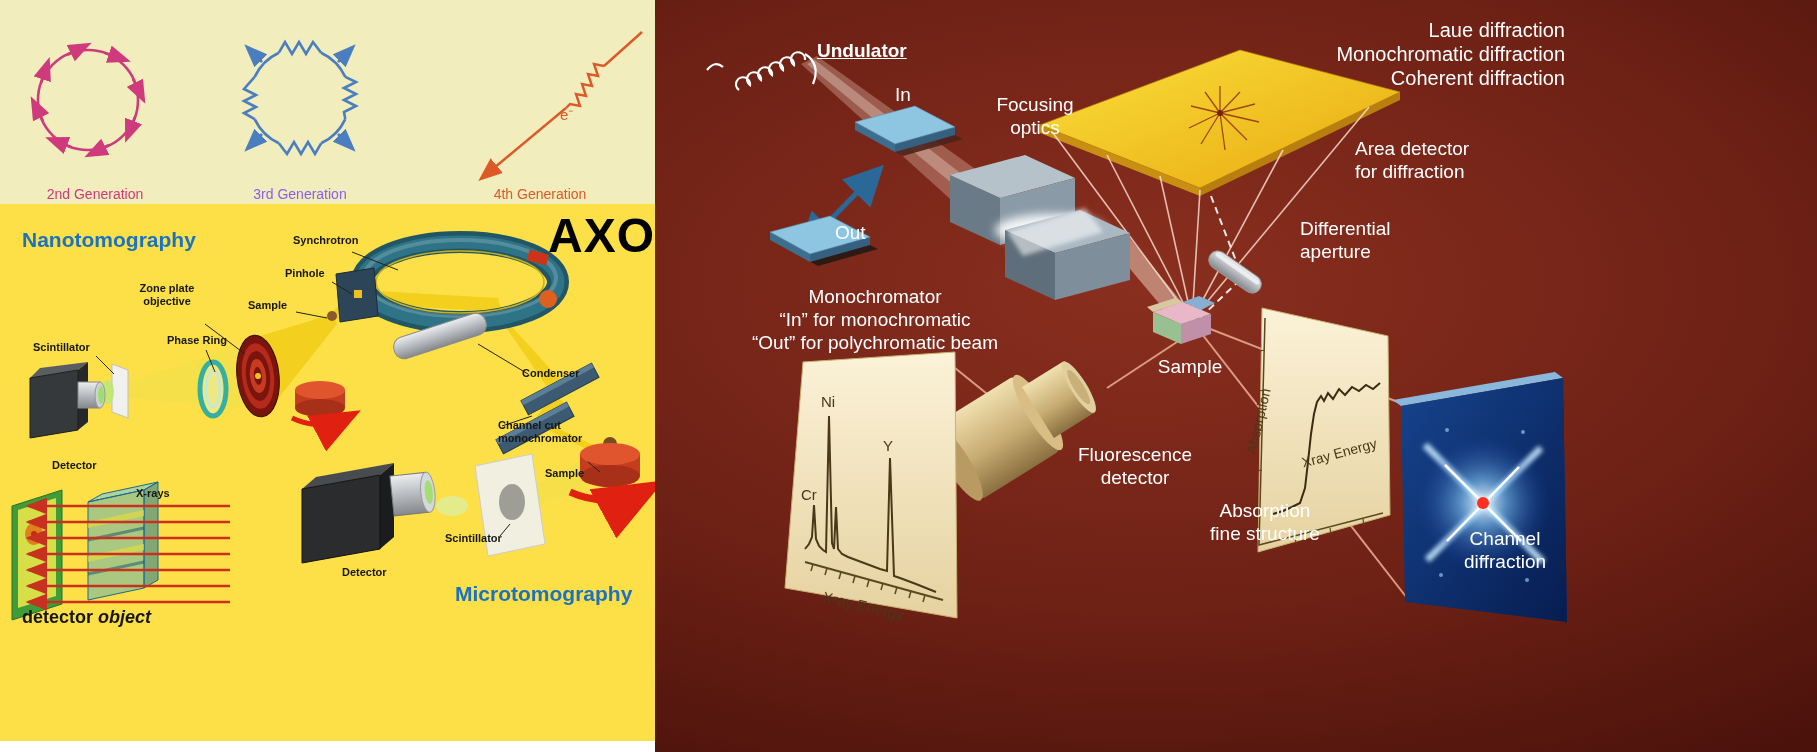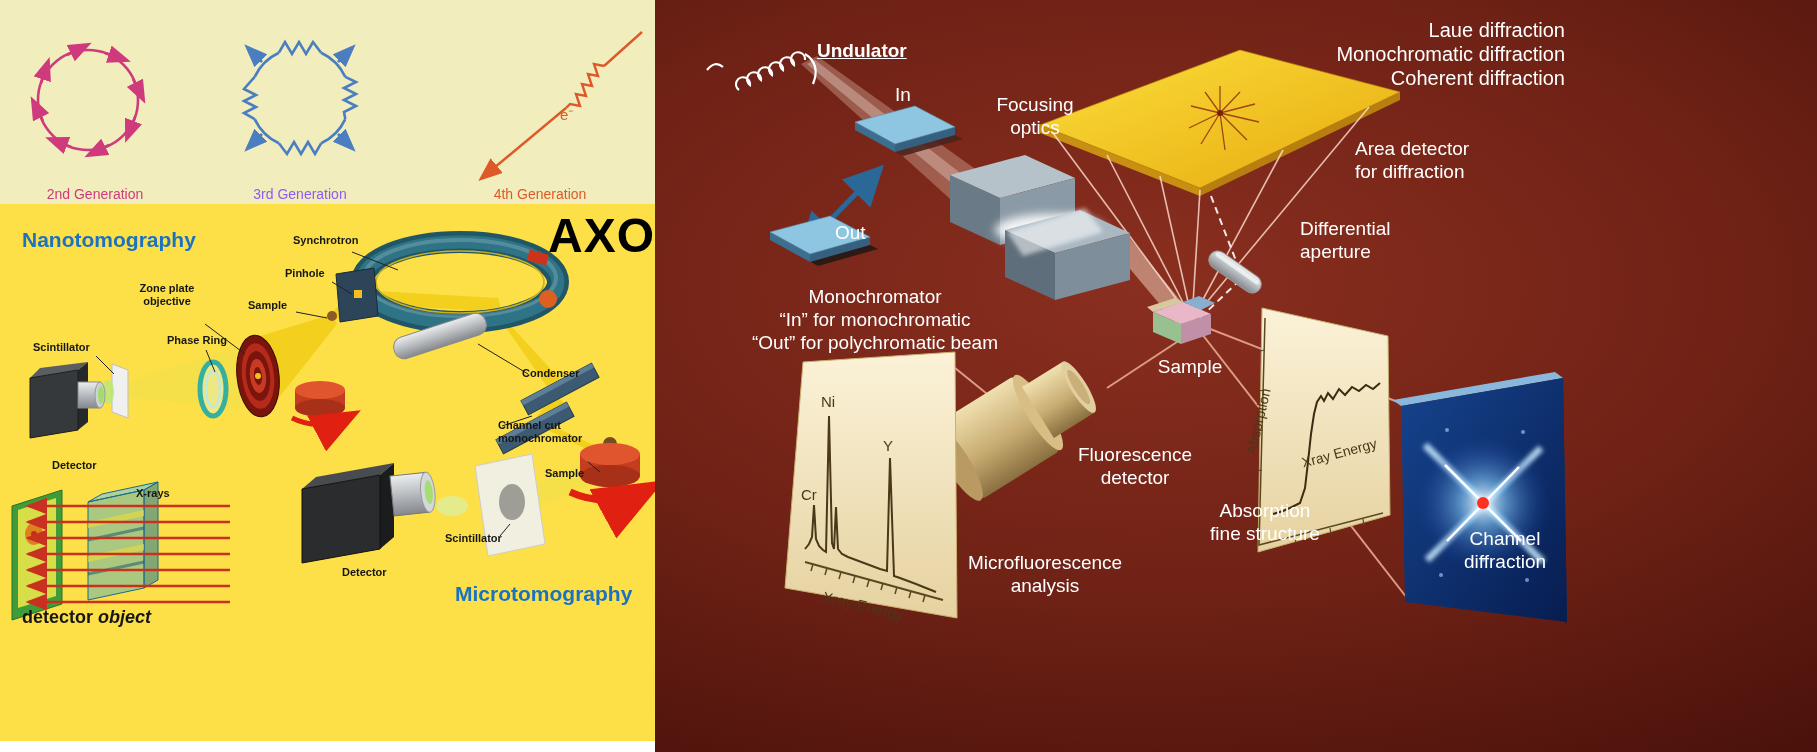--- a/index.html
+++ b/index.html
@@ -431,22 +431,20 @@
     <div class="lbl bml rgt" style="left:660px;top:18px;width:250px;font-size:20px;">Laue diffraction
 Monochromatic diffraction
 Coherent diffraction</div>
     <div class="lbl bml" style="left:700px;top:138px;">Area detector
 for diffraction</div>
     <div class="lbl bml" style="left:645px;top:218px;">Differential
 aperture</div>
     <div class="lbl bml ctr" style="left:495px;top:356px;width:80px;">Sample</div>
     <div class="lbl bml ctr" style="left:415px;top:444px;width:130px;">Fluorescence
 detector</div>
-    <div class="lbl bml ctr" style="left:300px;top:552px;width:180px;">Microfluorescence
-analysis</div>
     <div class="lbl bml ctr" style="left:535px;top:500px;width:150px;">Absorption
 fine structure</div>
     <div class="lbl bml ctr" style="left:790px;top:528px;width:120px;">Channel
 diffraction</div>
 
     <div class="lbl chartlbl" style="left:146px;top:486px;">Cr</div>
     <div class="lbl chartlbl" style="left:166px;top:393px;">Ni</div>
     <div class="lbl chartlbl" style="left:228px;top:437px;">Y</div>
     <div class="lbl chartlbl" style="left:170px;top:588px;transform:rotate(13deg);transform-origin:left top;">Xray Energy</div>
     <div class="lbl chartlbl" style="left:588px;top:452px;transform:rotate(-77deg);transform-origin:left top;font-size:14px;">Absorption</div>

